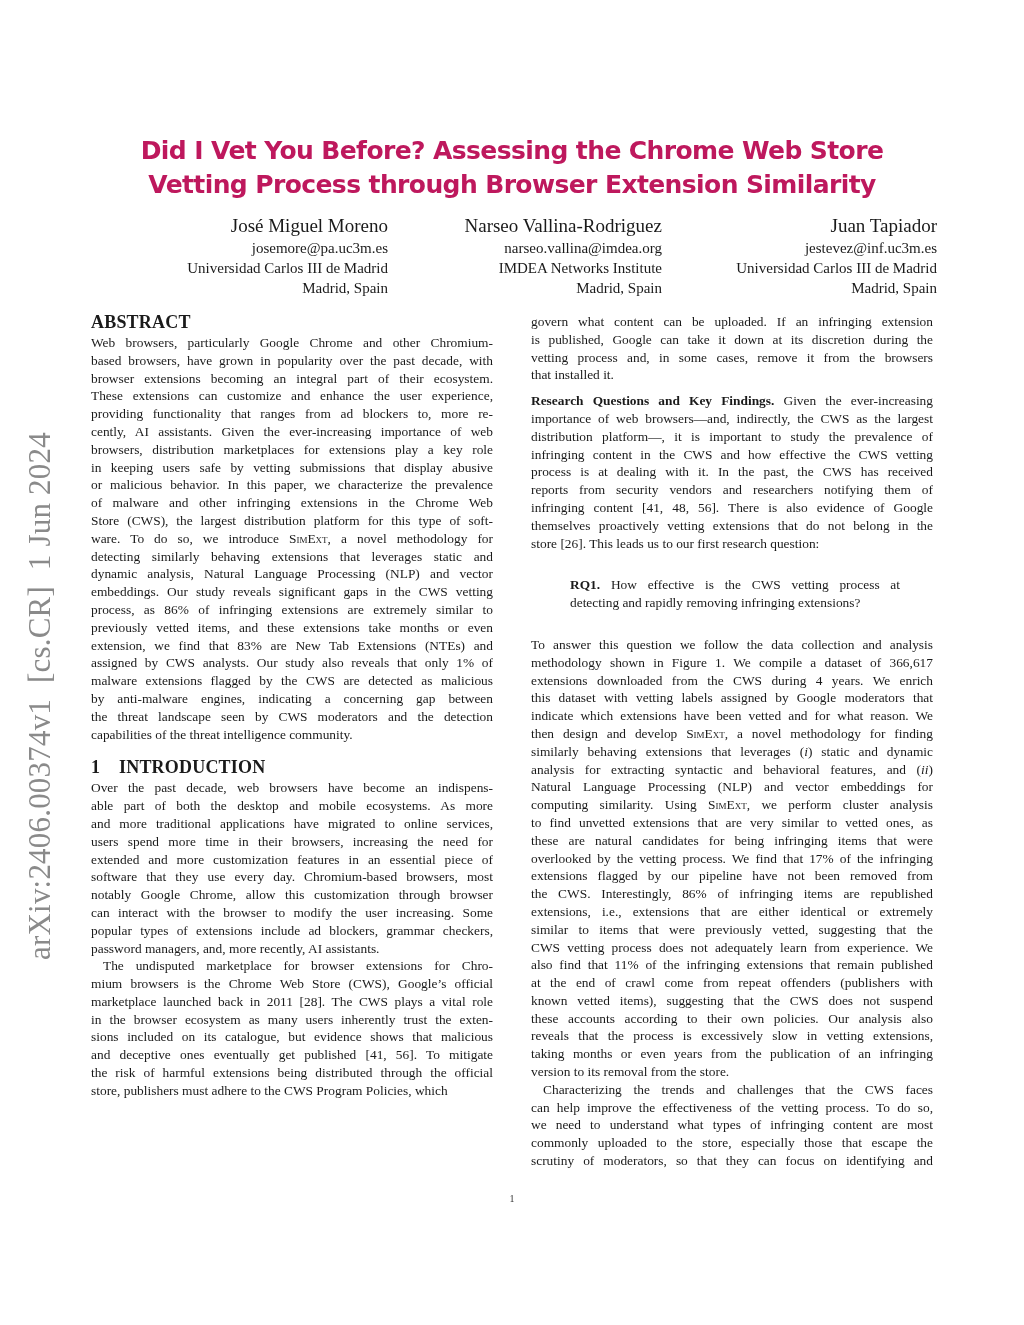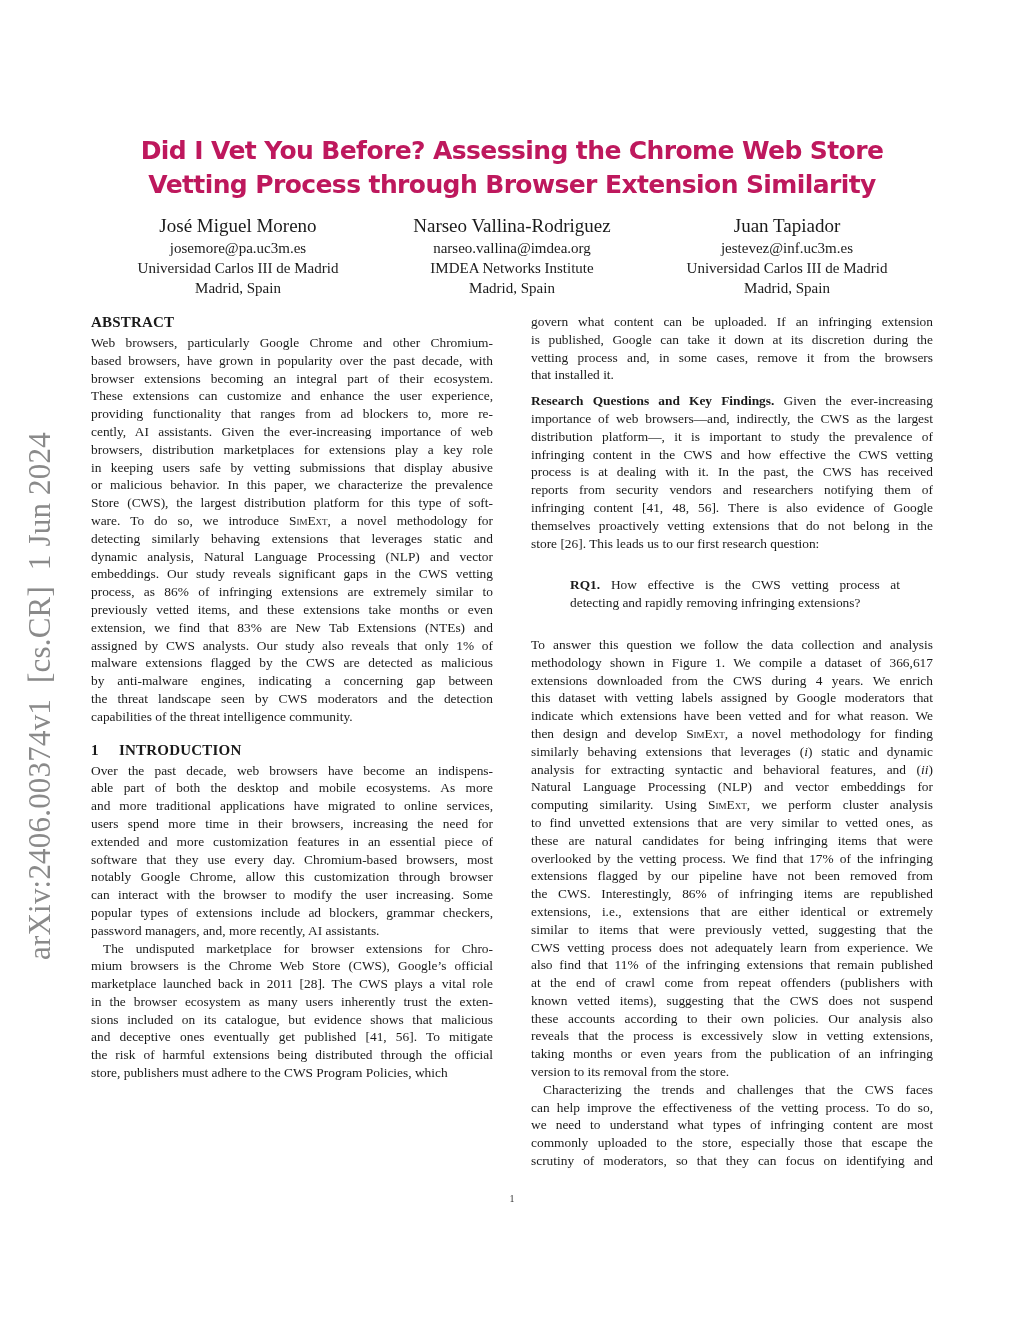--- a/index.html
+++ b/index.html
@@ -18,35 +18,35 @@
 
   .title {
     position: absolute; left: 100px; width: 824px; top: 134px;
     text-align: center; font-family: "DejaVu Sans", sans-serif; font-weight: bold;
     font-size: 25px; line-height: 34px; letter-spacing: -0.6px; color: #be185d;
   }
   .title div { white-space: nowrap; }
 
   .authors { position: absolute; top: 214px; left: 0; width: 1024px; }
   .author {
-    position: absolute; width: 300px; text-align: center;
+    position: absolute; width: 300px; text-align: right;
     font-family: "Liberation Serif", serif; color: #1a1a1a;
   }
   .author .name { font-size: 19px; line-height: 24px; }
   .author .line { font-size: 15px; line-height: 20px; }
   .author.a1 { left: 88px; }
   .author.a2 { left: 362px; }
   .author.a3 { left: 637px; }
 
   .col { position: absolute; width: 402px; font-size: 13.4px; line-height: 17.8px; }
   .col.left { left: 91px; top: 312px; }
   .col.right { left: 531px; top: 313px; }
 
   .h-section {
-    font-weight: bold; font-size: 15px; line-height: 20px; letter-spacing: 0.2px;
+    font-weight: bold; font-size: 18px; line-height: 20px; letter-spacing: 0.2px;
     margin: 0 0 2px 0;
   }
   .h-section .num { display: inline-block; width: 28px; }
   .para { text-align: justify; }
   .ln { display: block; text-align: justify; text-align-last: justify; white-space: nowrap; height: 17.8px; }
   .ln.last { text-align-last: left; }
   .ln.indent { text-indent: 12px; }
   .gap-sec { height: 14px; }
   .gap-para { height: 8px; }
   .bold { font-weight: bold; }
@@ -98,20 +98,21 @@
     <div class="para">
         <span class="ln">Web browsers, particularly Google Chrome and other Chromium-</span>
         <span class="ln">based browsers, have grown in popularity over the past decade, with</span>
         <span class="ln">browser extensions becoming an integral part of their ecosystem.</span>
         <span class="ln">These extensions can customize and enhance the user experience,</span>
         <span class="ln">providing functionality that ranges from ad blockers to, more re-</span>
         <span class="ln">cently, AI assistants. Given the ever-increasing importance of web</span>
         <span class="ln">browsers, distribution marketplaces for extensions play a key role</span>
         <span class="ln">in keeping users safe by vetting submissions that display abusive</span>
         <span class="ln">or malicious behavior. In this paper, we characterize the prevalence</span>
+        <span class="ln">of malware and other infringing extensions in the Chrome Web</span>
         <span class="ln">Store (CWS), the largest distribution platform for this type of soft-</span>
         <span class="ln">ware. To do so, we introduce <span class="sc">SimExt</span>, a novel methodology for</span>
         <span class="ln">detecting similarly behaving extensions that leverages static and</span>
         <span class="ln">dynamic analysis, Natural Language Processing (NLP) and vector</span>
         <span class="ln">embeddings. Our study reveals significant gaps in the CWS vetting</span>
         <span class="ln">process, as 86% of infringing extensions are extremely similar to</span>
         <span class="ln">previously vetted items, and these extensions take months or even</span>
         <span class="ln">extension, we find that 83% are New Tab Extensions (NTEs) and</span>
         <span class="ln">assigned by CWS analysts. Our study also reveals that only 1% of</span>
         <span class="ln">malware extensions flagged by the CWS are detected as malicious</span>

